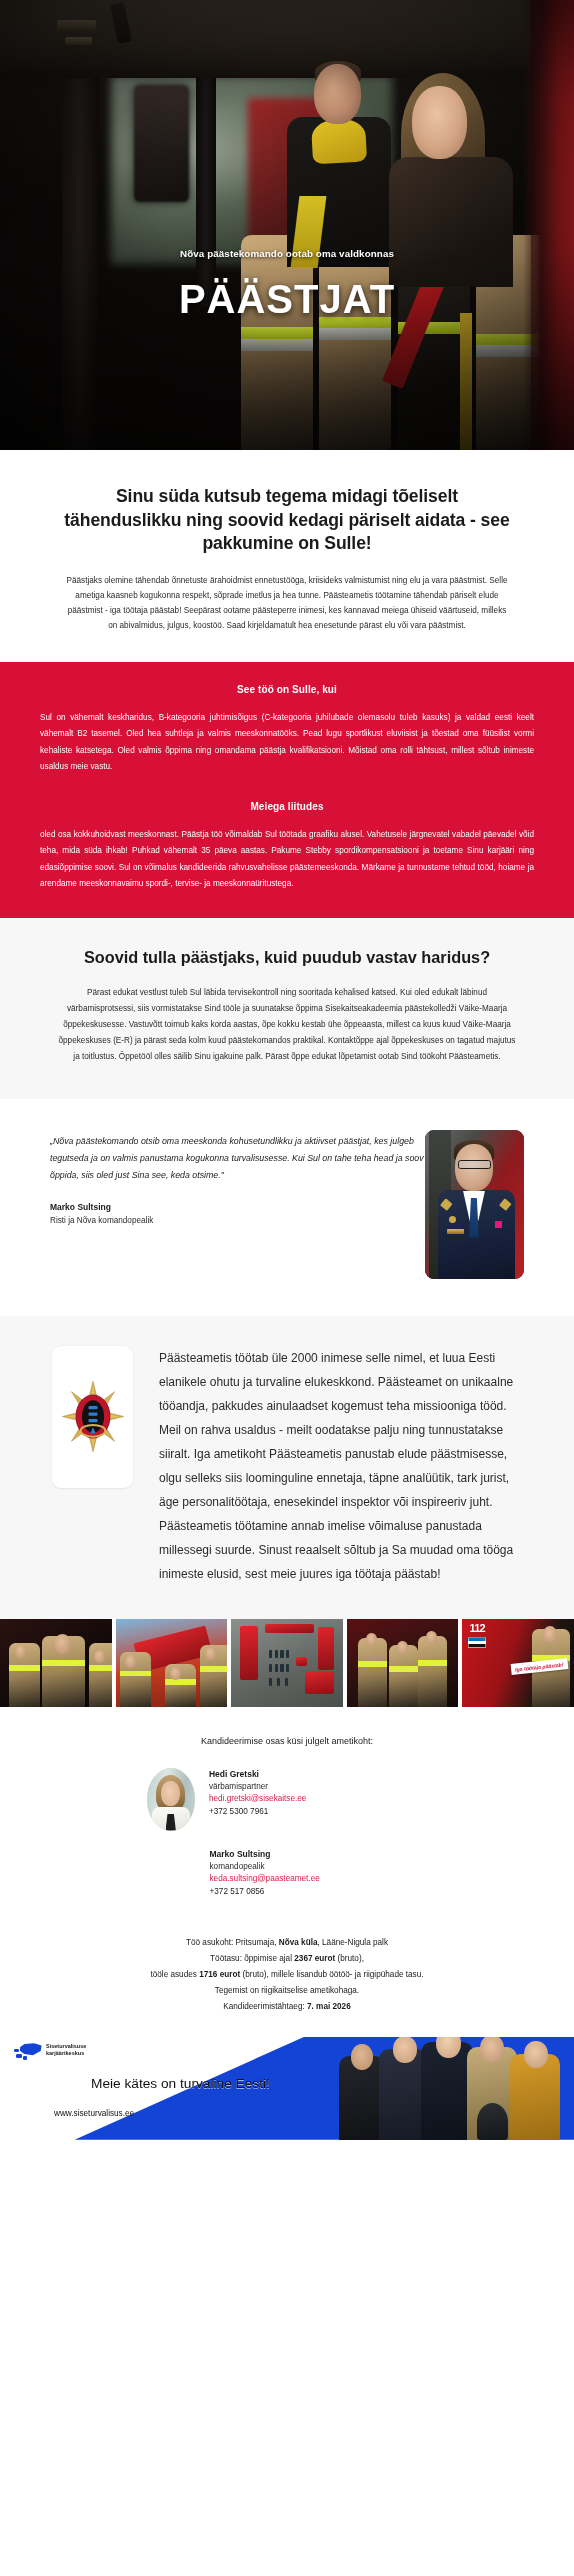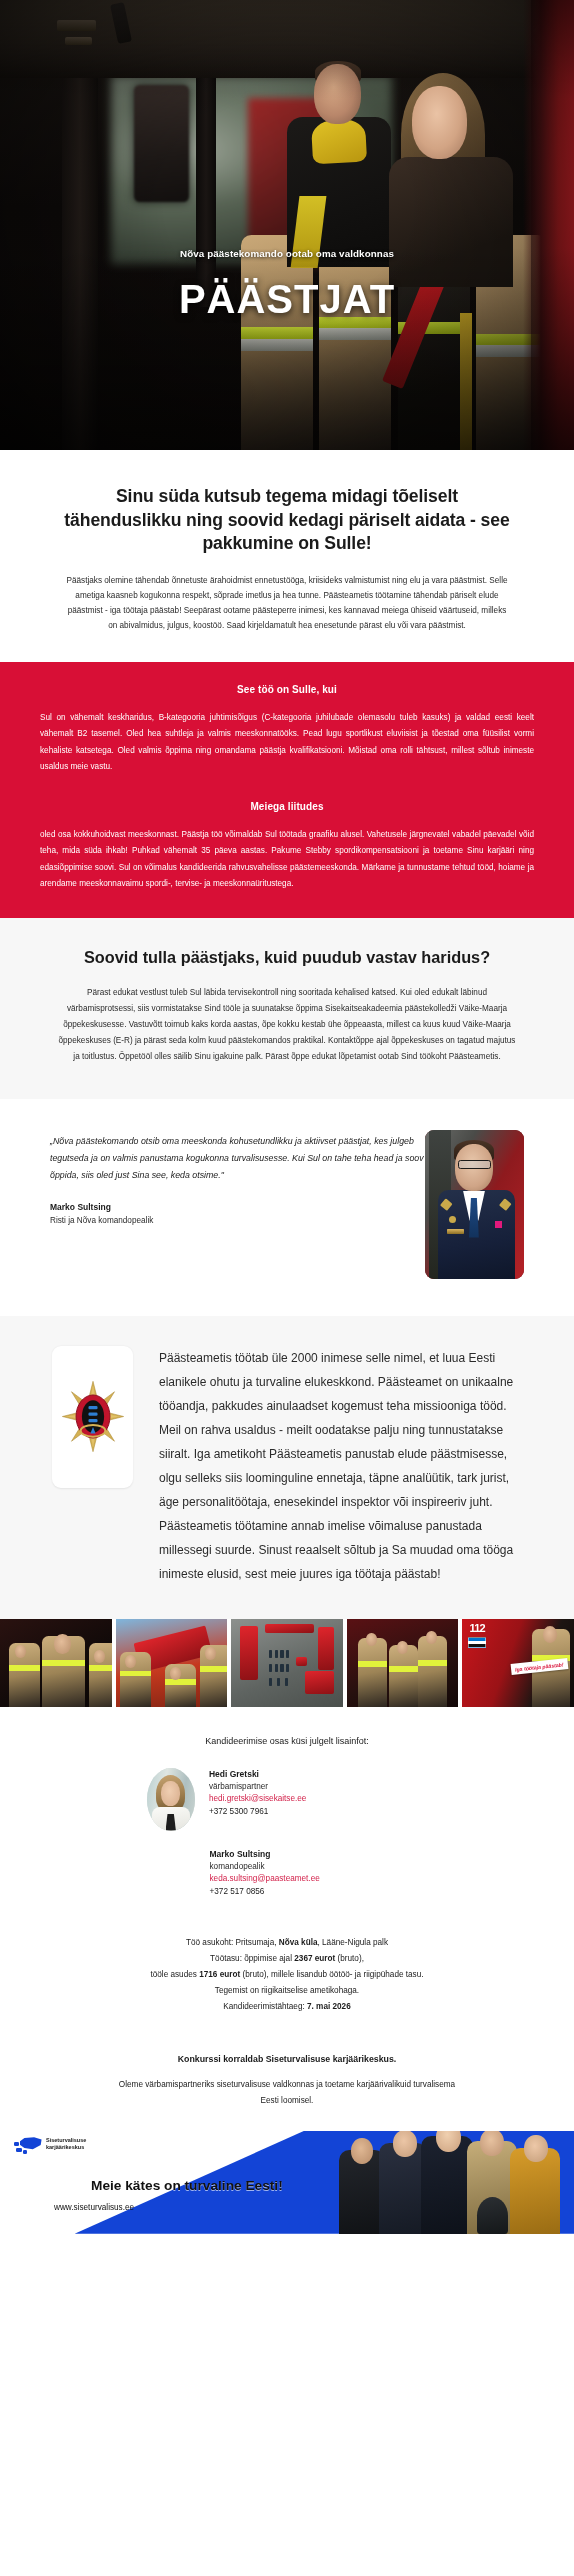--- a/index.html
+++ b/index.html
@@ -416,22 +416,22 @@
     position:absolute; left:5.2px; top:1.3px; width:22px; height:12.4px;
     background:#1344d6;
     clip-path:polygon(2% 32%, 22% 6%, 66% 0, 100% 18%, 96% 62%, 60% 96%, 22% 86%, 0 58%);
   }
   .fb-map .m-i1 { position:absolute; left:0; top:6.5px; width:4.6px; height:3.9px; background:#1344d6; border-radius:1.3px; }
   .fb-map .m-i2 { position:absolute; left:1.3px; top:12.4px; width:5.9px; height:3.9px; background:#1344d6; border-radius:1.3px; }
   .fb-map .m-i3 { position:absolute; left:8.5px; top:14.4px; width:3.9px; height:3.3px; background:#1344d6; border-radius:1.3px; }
   .fb-logo-text { line-height:1.25; padding-top:1.3px; }
   .fb-logo-text span { display:block; font-size:5.5px; color:#1b1b1b; font-weight:bold; }
   .fb-slogan {
-    position:absolute; left:91px; top:47px;
-    font-size:13.7px; font-weight:bold; color:#111111;
+    position:absolute; left:91px; top:39px;
+    font-size:13.7px; font-weight:normal; color:#111111;
     text-shadow:0 0.7px 0 rgba(255,255,255,.6);
   }
   .fb-url {
     position:absolute; left:54px; top:72px;
     font-size:8.2px; color:#111111;
   }
   .fb-people { position:absolute; right:0; bottom:0; width:235px; height:103px; }
   .fb-people .p {
     position:absolute; bottom:0; border-radius:10.4px 10.4px 0 0;
   }
@@ -617,21 +617,21 @@
     <div class="cell c5">
       <div class="badge-112">112</div>
       <div class="flag-ee"></div>
       <div class="fig" style="left:62%;width:34%;height:88%;"></div>
       <div class="head" style="left:72%;top:8%;width:14.4px;height:17px;"></div>
       <div class="sign-white">Iga töötaja päästab!</div>
     </div>
   </section>
 
   <section class="contacts">
-    <div class="contacts-lead">Kandideerimise osas küsi julgelt lisainfot:</div>
+    <div class="contacts-lead">Kandideerimise osas küsi julgelt ametikoht:</div>
     <div class="contact-grid">
 
       <div class="contact-row">
         <div class="contact-avatar">
           <div class="ca-bg"></div>
           <div class="ca-hair"></div>
           <div class="ca-face"></div>
           <div class="ca-jacket"></div>
           <div class="ca-inner"></div>
         </div>
@@ -664,25 +664,20 @@
     </p>
     <p>
       <span>tööle asudes </span><b>1716 eurot</b><span> (bruto), millele lisandub öötöö- ja riigipühade tasu.</span>
     </p>
     <p>Tegemist on riigikaitselise ametikohaga.</p>
     <p>
       <span>Kandideerimistähtaeg: </span><b>7. mai 2026</b>
     </p>
   </section>
 
-  <section class="organizer">
-    <div class="org-title">Konkurssi korraldab Siseturvalisuse karjäärikeskus.</div>
-    <div class="org-body">Oleme värbamispartneriks siseturvalisuse valdkonnas ja toetame karjäärivalikuid turvalisema</div>
-    <div class="org-body" style="margin-top:0">Eesti loomisel.</div>
-  </section>
 
   <section class="footer-banner">
     <div class="fb-blue"></div>
 
     <div class="fb-logo">
       <div class="fb-map">
         <div class="m-main"></div>
           <div class="m-i1"></div>
           <div class="m-i2"></div>
           <div class="m-i3"></div>

